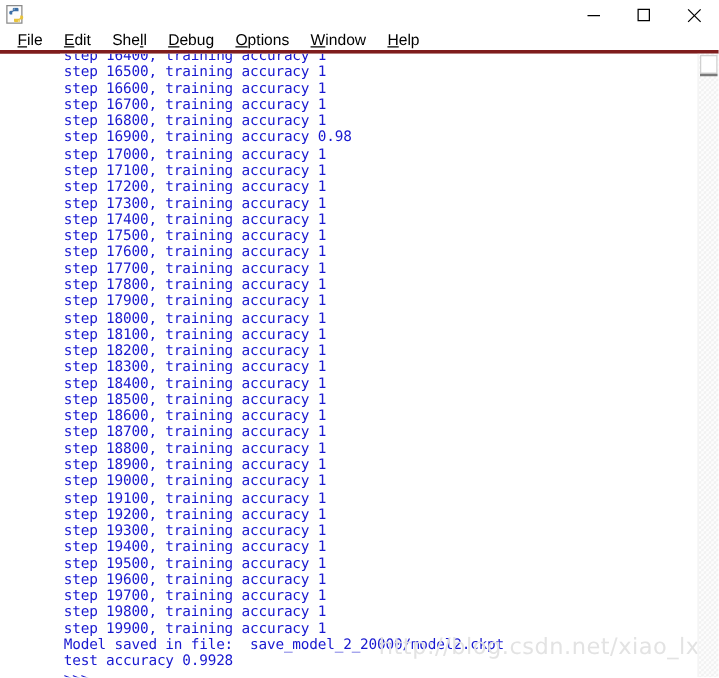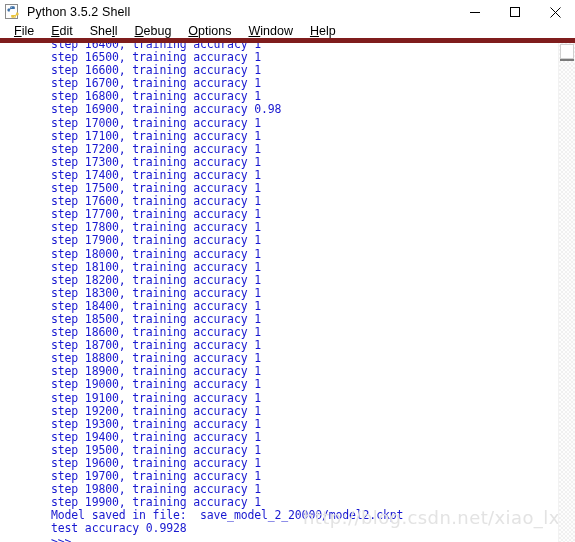--- a/index.html
+++ b/index.html
@@ -71,21 +71,21 @@
   }
   .win-btn svg { display: block; }
 
   
   .menubar {
     height: 19px;
     background: #ffffff;
     display: flex;
     align-items: center;
     padding-left: 6px;
-    border-bottom: 5px solid #7f1d1d;
+    border-bottom: 3px solid #7f1d1d;
     box-sizing: border-box;
   }
   .menu-item {
     font-size: 12.5px;
     color: #000000;
     padding: 0 9px 0 8px;
     white-space: nowrap;
     line-height: 19px;
   }
   .menu-item .acc {
@@ -172,21 +172,20 @@
   <div class="titlebar">
     <div class="app-icon">
       <div class="sheet"></div>
       <svg width="12" height="12" viewBox="0 0 12 12">
         <path d="M3.2 1.1 C3.2 0.5 3.7 0.2 4.6 0.2 L6.4 0.2 C7.3 0.2 7.8 0.6 7.8 1.3 L7.8 3.0 L4.3 3.0 C3.4 3.0 2.8 3.6 2.8 4.5 L2.8 5.6 L1.6 5.6 C0.8 5.6 0.4 5.0 0.4 4.1 C0.4 3.1 0.8 2.5 1.7 2.5 L3.2 2.5 Z" fill="#3c6fa6"></path>
         <circle cx="4.3" cy="1.2" r="0.45" fill="#ffffff"></circle>
         <path d="M8.8 10.9 C8.8 11.5 8.3 11.8 7.4 11.8 L5.6 11.8 C4.7 11.8 4.2 11.4 4.2 10.7 L4.2 9.0 L7.7 9.0 C8.6 9.0 9.2 8.4 9.2 7.5 L9.2 6.4 L10.4 6.4 C11.2 6.4 11.6 7.0 11.6 7.9 C11.6 8.9 11.2 9.5 10.3 9.5 L8.8 9.5 Z" fill="#e8c33a"></path>
         <circle cx="7.7" cy="10.8" r="0.45" fill="#ffffff"></circle>
       </svg>
     </div>
-    <div class="title-text">Python 3.5.2 Shell</div>
 
     <div class="win-controls">
       <div class="win-btn">
         <svg width="12" height="12" viewBox="0 0 12 12">
           <line x1="1" y1="6.5" x2="11" y2="6.5" stroke="#000000" stroke-width="1"></line>
         </svg>
       </div>
       <div class="win-btn">
         <svg width="12" height="12" viewBox="0 0 12 12">
           <rect x="1.5" y="1.5" width="9" height="9" fill="none" stroke="#000000" stroke-width="1"></rect>

